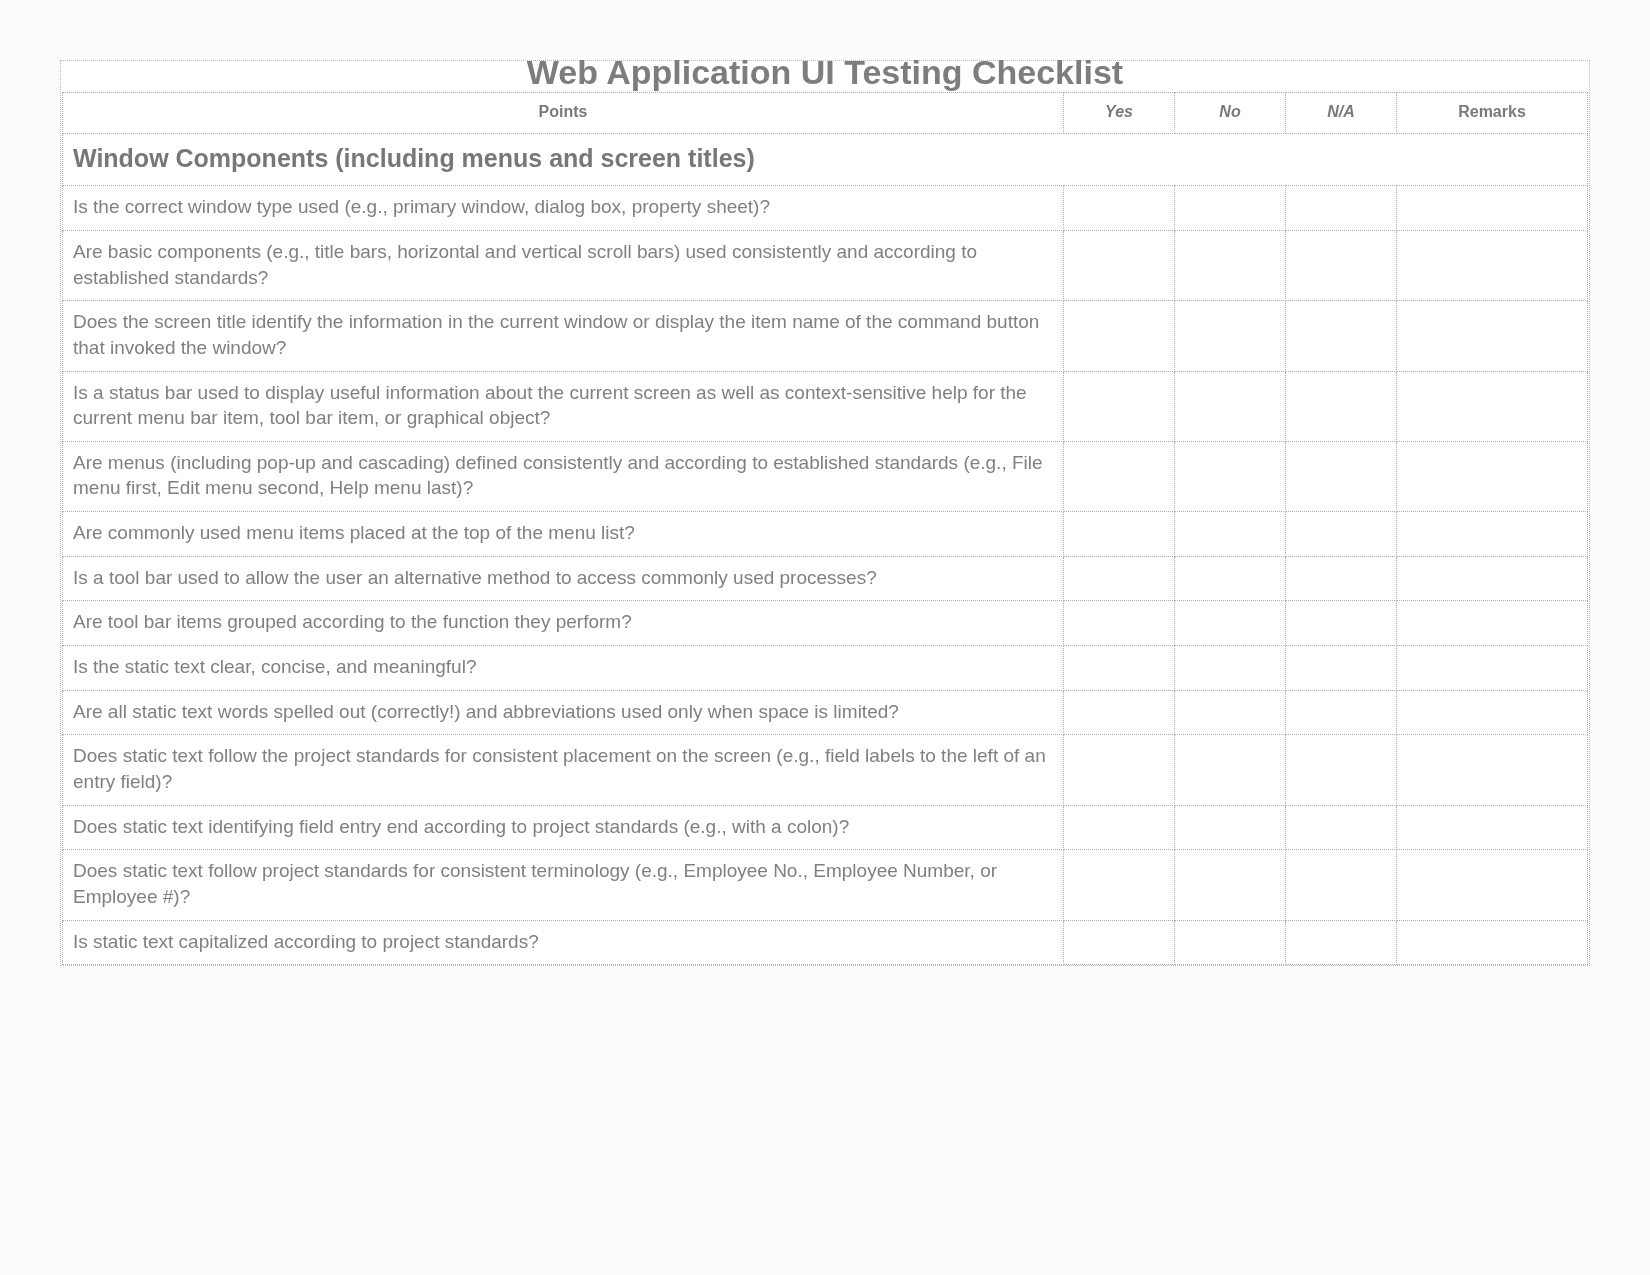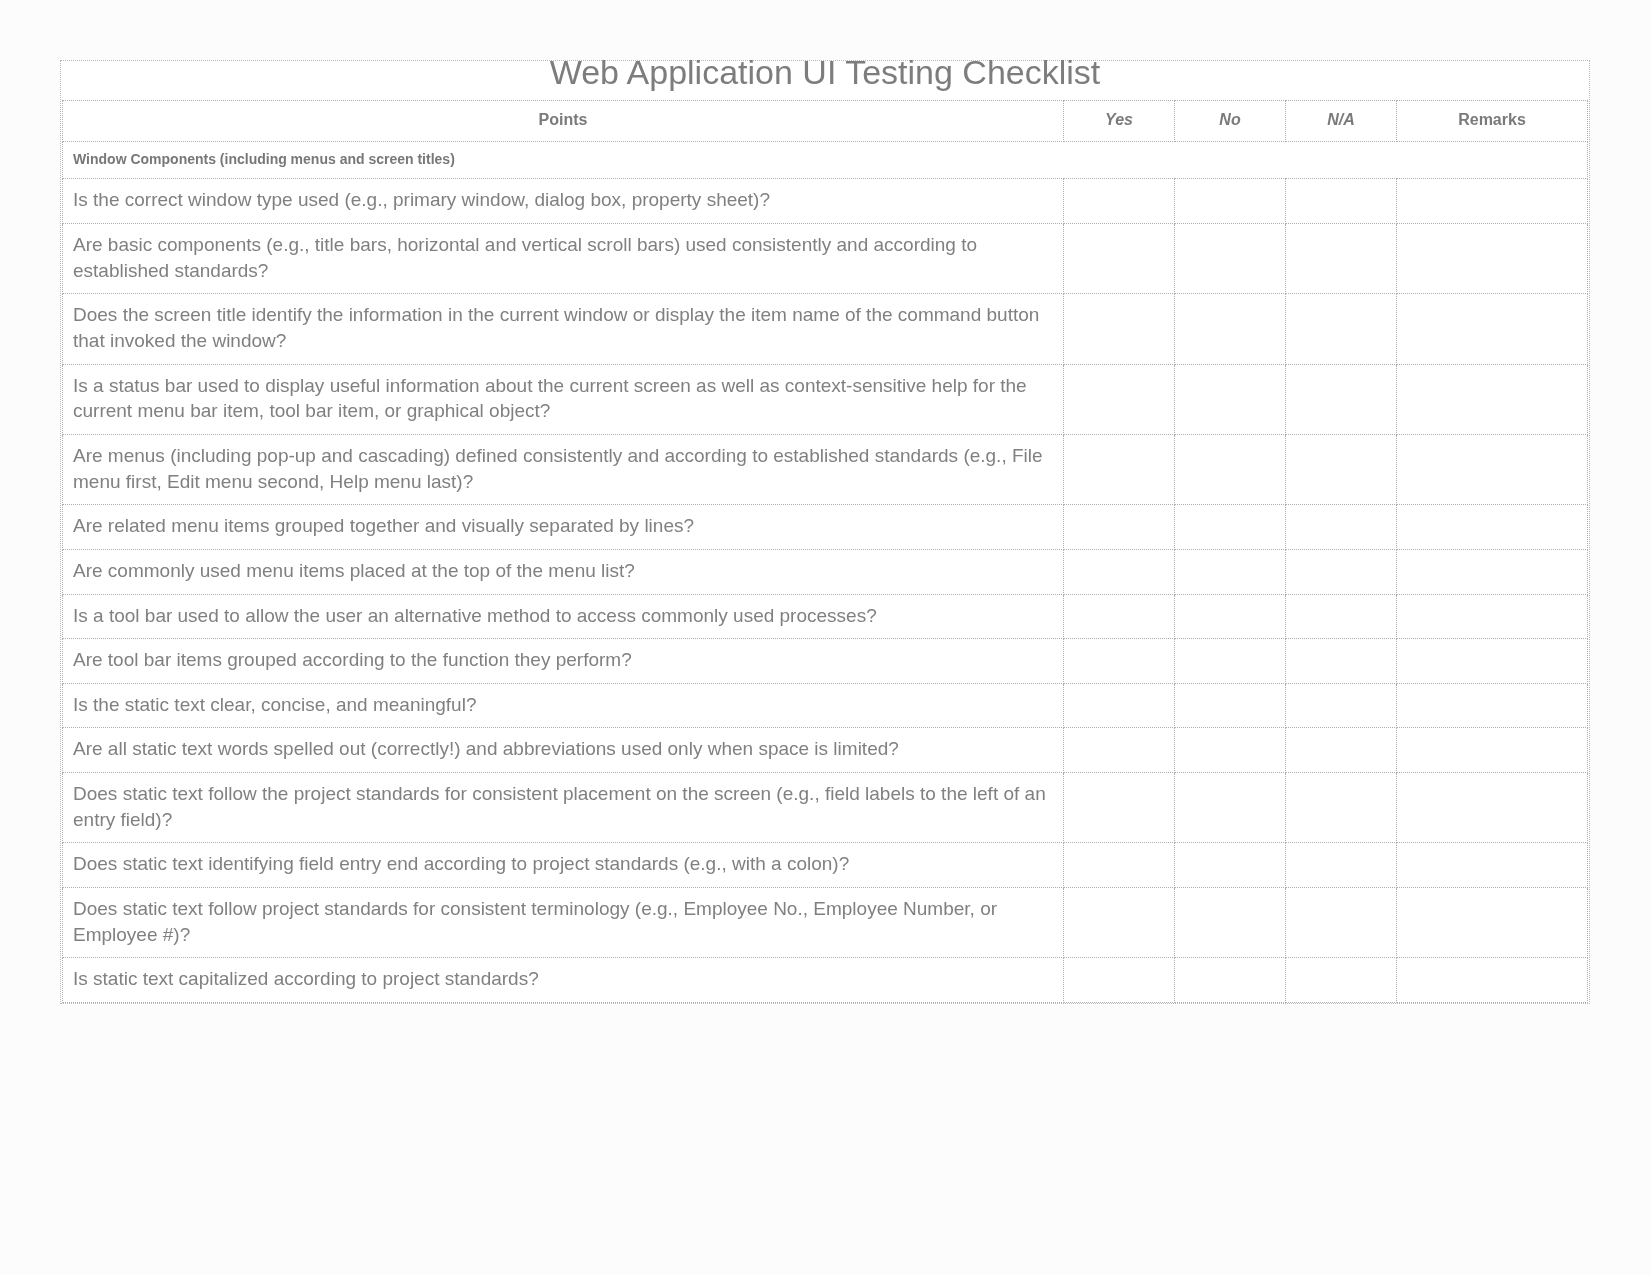--- a/index.html
+++ b/index.html
@@ -34,23 +34,23 @@
     font-family:Arial,sans-serif;
     font-size:14px;
     font-weight:600;
     letter-spacing:10px;
     color:#9a9a9a;
     margin-top:2px;
   }
   .title{
     text-align:center;
     font-size:34px;
-    font-weight:400;
+    font-weight:700;
     color:#7d7d7d;
-    margin:-24px 0 8px 0;
+    margin:-24px 0 0 0;
   }
   table{
     border-collapse:collapse;
     width:calc(100% - 2px);
     margin:0 1px;
     font-size:19px;
   }
   th,td{
     border:1px dotted #aeaeae;
     padding:8px 10px 10px 10px;
@@ -62,21 +62,21 @@
     font-size:16px;
     color:#7a7a7a;
     text-align:center;
   }
   th.points{ width:auto; }
   th.yn{ width:90px;font-style:italic; }
   th.rem{ width:170px; }
   tr.section td{
     font-weight:700;
     color:#777;
-    font-size:14px;
+    font-size:25px;
   }
   tr.item td{
     color:#808080;
     font-weight:400;
   }
   td.empty{}
 </style>
 </head>
 <body>
 
@@ -128,27 +128,20 @@
           <td class="empty"></td>
         </tr>
         <tr class="item">
           <td>Are menus (including pop-up and cascading) defined consistently and according to established standards (e.g., File menu first, Edit menu second, Help menu last)?</td>
           <td class="empty"></td>
           <td class="empty"></td>
           <td class="empty"></td>
           <td class="empty"></td>
         </tr>
         <tr class="item">
-          <td>Are related menu items grouped together and visually separated by lines?</td>
-          <td class="empty"></td>
-          <td class="empty"></td>
-          <td class="empty"></td>
-          <td class="empty"></td>
-        </tr>
-        <tr class="item">
           <td>Are commonly used menu items placed at the top of the menu list?</td>
           <td class="empty"></td>
           <td class="empty"></td>
           <td class="empty"></td>
           <td class="empty"></td>
         </tr>
         <tr class="item">
           <td>Is a tool bar used to allow the user an alternative method to access commonly used processes?</td>
           <td class="empty"></td>
           <td class="empty"></td>

